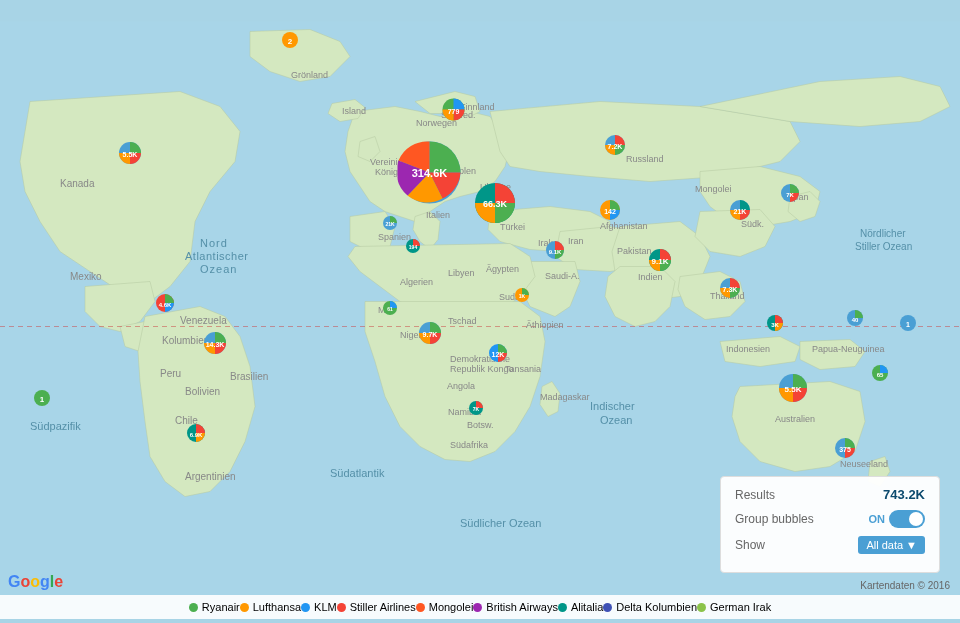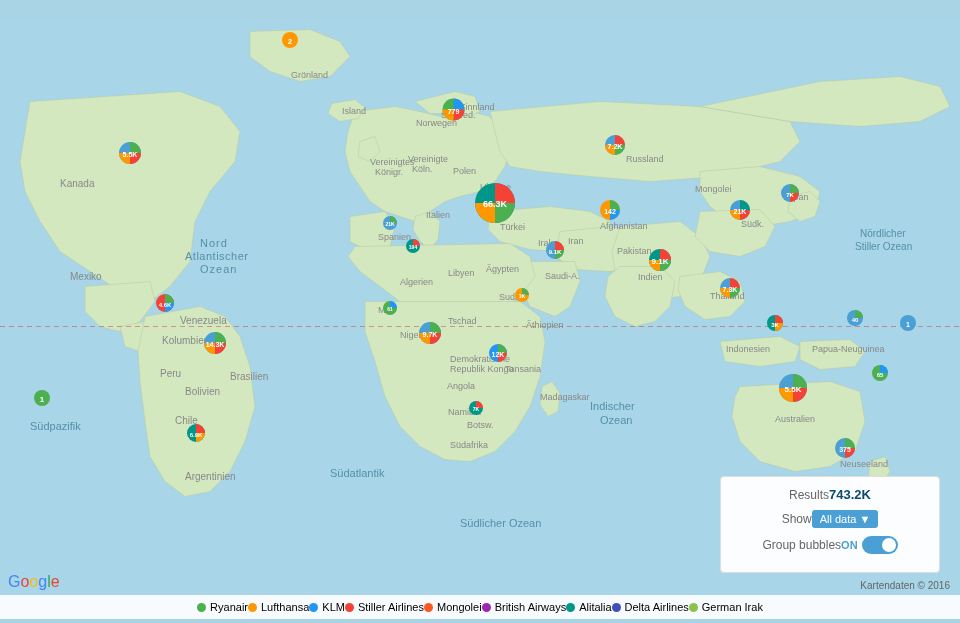--- a/index.html
+++ b/index.html
@@ -29,21 +29,21 @@
       border: 1px solid #ddd;
       border-radius: 4px;
       padding: 10px 14px;
       width: 220px;
       font-size: 12px;
     }
 
     .info-row {
       display: flex;
       align-items: center;
-      justify-content: center;
+      justify-content: space-between;
       margin-bottom: 8px;
     }
 
     .info-label {
       color: #666;
       font-size: 12px;
     }
 
     .info-value {
       font-weight: bold;
@@ -121,21 +121,21 @@
       height: 9px;
       border-radius: 50%;
     }
 
     
     #google-logo {
       position: absolute;
       bottom: 32px;
       left: 8px;
       font-size: 16px;
-      font-weight: normal;
+      font-weight: bold;
     }
 
     .google-g { color: #4285F4; }
     .google-o1 { color: #EA4335; }
     .google-o2 { color: #FBBC05; }
     .google-g2 { color: #4285F4; }
     .google-l { color: #34A853; }
     .google-e { color: #EA4335; }
 
     
@@ -279,20 +279,31 @@
     <text x="710" y="277" font-size="9" fill="#888" font-family="Arial">Thailand</text>
     <text x="741" y="205" font-size="9" fill="#888" font-family="Arial">Südk.</text>
     <text x="784" y="178" font-size="9" fill="#888" font-family="Arial">Japan</text>
     <text x="726" y="330" font-size="9" fill="#888" font-family="Arial">Indonesien</text>
     <text x="812" y="330" font-size="9" fill="#888" font-family="Arial">Papua-Neuguinea</text>
     <text x="775" y="400" font-size="9" fill="#888" font-family="Arial">Australien</text>
     <text x="840" y="445" font-size="9" fill="#888" font-family="Arial">Neuseeland</text>
   </svg>
 
 
+  <div style="position:absolute; left:430px; top:175px; transform:translate(-50%,-50%);">
+    <svg width="65" height="65" viewBox="0 0 65 65">
+      <circle cx="32" cy="32" r="31" fill="#4a9fd4"></circle>
+      <path d="M32,32 L32,1 A31,31 0 0,1 63,32 Z" fill="#4caf50"></path>
+      <path d="M32,32 L63,32 A31,31 0 0,1 45,58 Z" fill="#f44336"></path>
+      <path d="M32,32 L45,58 A31,31 0 0,1 10,55 Z" fill="#ff9800"></path>
+      <path d="M32,32 L10,55 A31,31 0 0,1 1,20 Z" fill="#9c27b0"></path>
+      <path d="M32,32 L1,20 A31,31 0 0,1 32,1 Z" fill="#ff5722"></path>
+      <text x="32" y="36" text-anchor="middle" fill="white" font-size="11" font-weight="bold" font-family="Arial">314.6K</text>
+    </svg>
+  </div>
 
   <div style="position:absolute; left:495px; top:205px; transform:translate(-50%,-50%);">
     <svg width="42" height="42" viewBox="0 0 42 42">
       <circle cx="21" cy="21" r="20" fill="#009688"></circle>
       <path d="M21,21 L21,1 A20,20 0 0,1 41,21 Z" fill="#f44336"></path>
       <path d="M21,21 L41,21 A20,20 0 0,1 21,41 Z" fill="#4caf50"></path>
       <path d="M21,21 L21,41 A20,20 0 0,1 1,21 Z" fill="#ff9800"></path>
       <text x="21" y="25" text-anchor="middle" fill="white" font-size="9" font-weight="bold" font-family="Arial">66.3K</text>
     </svg>
   </div>
@@ -533,37 +544,37 @@
       <circle cx="8" cy="8" r="7" fill="#ff9800"></circle>
       <path d="M8,8 L8,1 A7,7 0 0,1 15,8 Z" fill="#4caf50"></path>
       <text x="8" y="11" text-anchor="middle" fill="white" font-size="5" font-weight="bold" font-family="Arial">1K</text>
     </svg>
   </div>
 
   <div id="info-panel">
     <div class="info-row">
       <span class="info-label">Results</span>
       <span class="info-value">743.2K</span>
-    </div>
-    <div class="info-row">
-      <span class="info-label">Show</span>
-      <button class="all-data-btn">
-        <span>All data</span>
-        <span>▼</span>
-      </button>
     </div>
     <div class="info-row">
       <span class="info-label">Group bubbles</span>
       <div class="toggle-on">
         <span class="toggle-text">ON</span>
         <div class="toggle-track">
           <div class="toggle-thumb"></div>
         </div>
       </div>
     </div>
+    <div class="info-row">
+      <span class="info-label">Show</span>
+      <button class="all-data-btn">
+        <span>All data</span>
+        <span>▼</span>
+      </button>
+    </div>
   </div>
 
   <div id="google-logo">
     <span class="google-g">G</span><span class="google-o1">o</span><span class="google-o2">o</span><span class="google-g2">g</span><span class="google-l">l</span><span class="google-e">e</span>
   </div>
 
   <div id="kartendaten">Kartendaten © 2016</div>
 
   <div id="legend">
     <div class="legend-item">
@@ -589,21 +600,21 @@
     <div class="legend-item">
       <div class="legend-dot" style="background:#9c27b0;"></div>
       <span>British Airways</span>
     </div>
     <div class="legend-item">
       <div class="legend-dot" style="background:#009688;"></div>
       <span>Alitalia</span>
     </div>
     <div class="legend-item">
       <div class="legend-dot" style="background:#3f51b5;"></div>
-      <span>Delta Airlines</span>
+      <span>Delta Kolumbien</span>
     </div>
     <div class="legend-item">
       <div class="legend-dot" style="background:#8bc34a;"></div>
       <span>German Irak</span>
     </div>
   </div>
 
 </div>
 
 </body></html>

